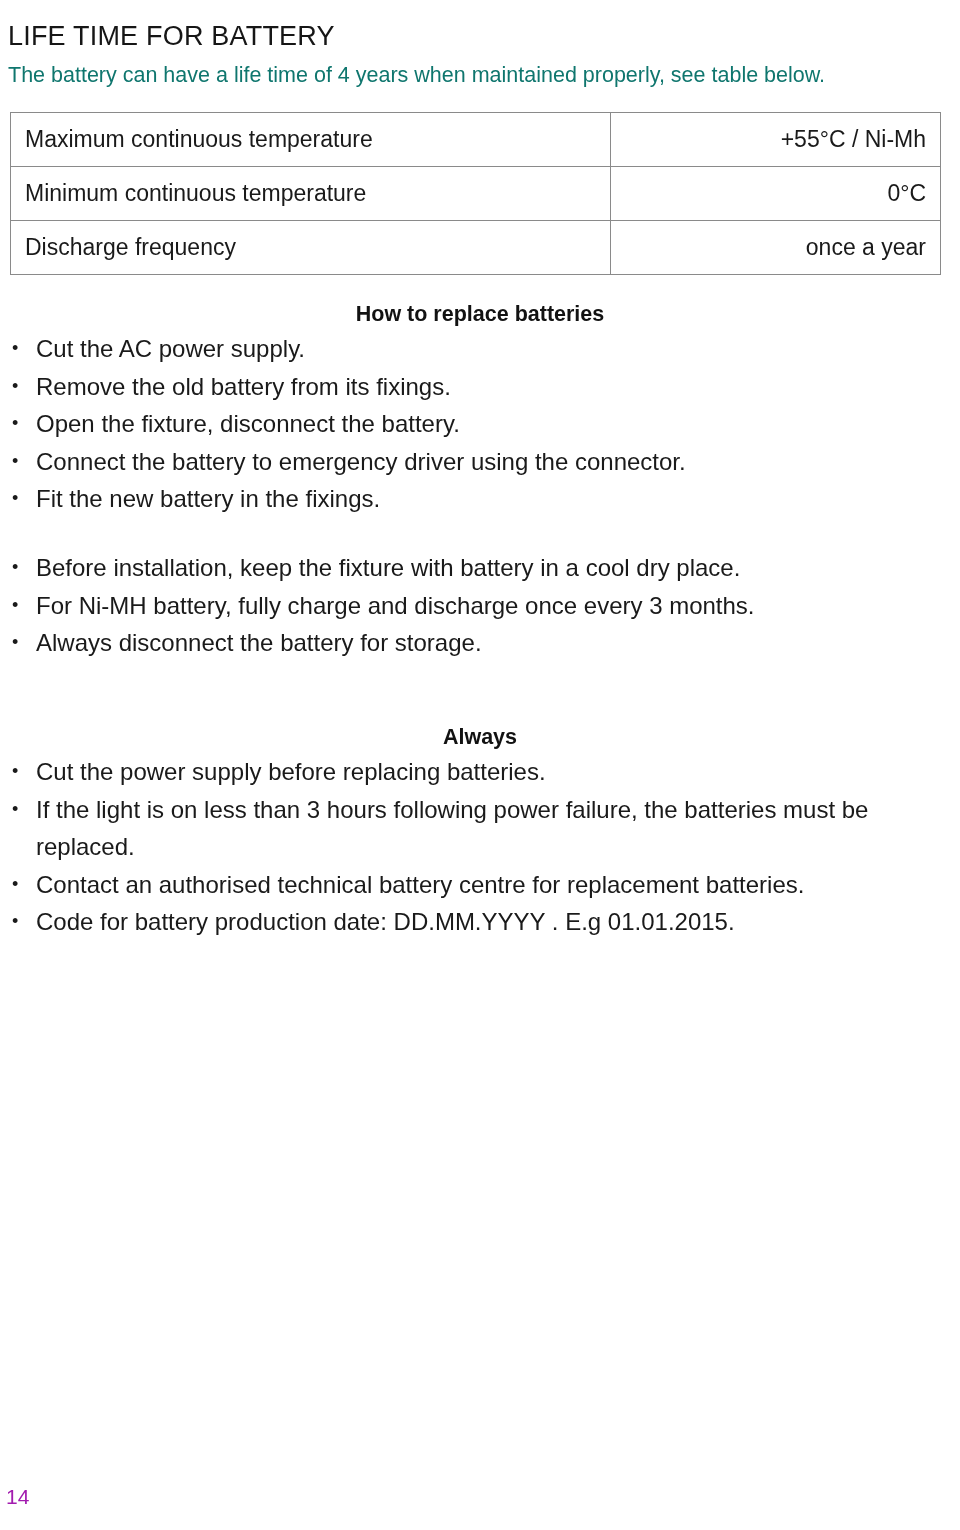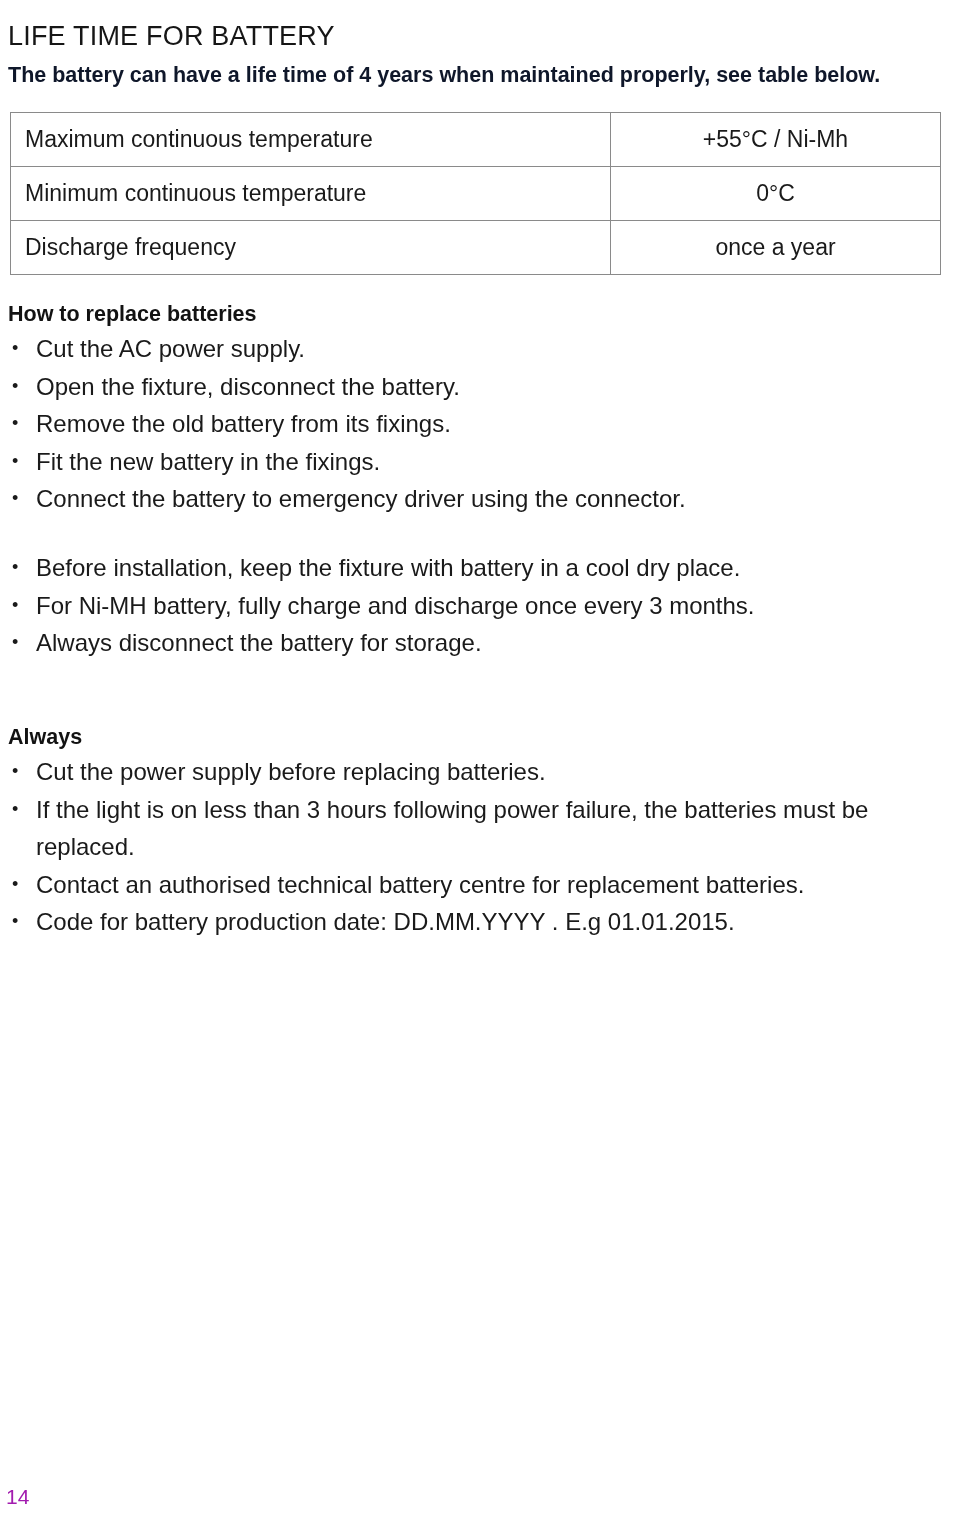--- a/index.html
+++ b/index.html
@@ -39,23 +39,23 @@
     white-space: nowrap;
   }
 
   
   .intro {
     position: absolute;
     left: 8px;
     top: 40px;
     width: 944px;
     font-size: 21.5px;
-    font-weight: 700;
+    font-weight: 400;
     line-height: 27px;
-    color: #0f172a;
+    color: #0f766e;
   }
 
   
   .spec-table {
     position: absolute;
     left: 10px;
     top: 112px;
     width: 930px;
     border-collapse: collapse;
     table-layout: fixed;
@@ -72,35 +72,36 @@
     vertical-align: middle;
     height: 54px;
     box-sizing: border-box;
   }
   .spec-table td.label-cell {
     width: 600px;
     text-align: left;
   }
   .spec-table td.value-cell {
     width: 330px;
-    text-align: center;
+    text-align: right;
   }
 
   
   .section {
     position: absolute;
     left: 8px;
     width: 944px;
   }
   .section-heading {
     font-size: 21.5px;
     font-weight: 700;
     line-height: 29px;
     color: #121212;
     margin: 0 0 1px 0;
+    text-align: center;
   }
   ul.bullets {
     list-style: none;
     margin: 0;
     padding: 0;
   }
   ul.bullets > li {
     position: relative;
     padding-left: 28px;
     font-size: 24px;
@@ -160,24 +161,24 @@
         <td class="label-cell">Discharge frequency</td>
         <td class="value-cell">once a year</td>
       </tr>
     </tbody>
   </table>
 
   <div class="section" id="section-replace">
     <div class="section-heading">How to replace batteries</div>
     <ul class="bullets">
       <li>Cut the AC power supply.</li>
+      <li>Remove the old battery from its fixings.</li>
       <li>Open the fixture, disconnect the battery.</li>
-      <li>Remove the old battery from its fixings.</li>
+      <li>Connect the battery to emergency driver using the connector.</li>
       <li>Fit the new battery in the fixings.</li>
-      <li>Connect the battery to emergency driver using the connector.</li>
     </ul>
   </div>
 
   <div class="section" id="section-storage">
     <ul class="bullets">
       <li>Before installation, keep the fixture with battery in a cool dry place.</li>
       <li>For Ni-MH battery, fully charge and discharge once every 3 months.</li>
       <li>Always disconnect the battery for storage.</li>
     </ul>
   </div>

